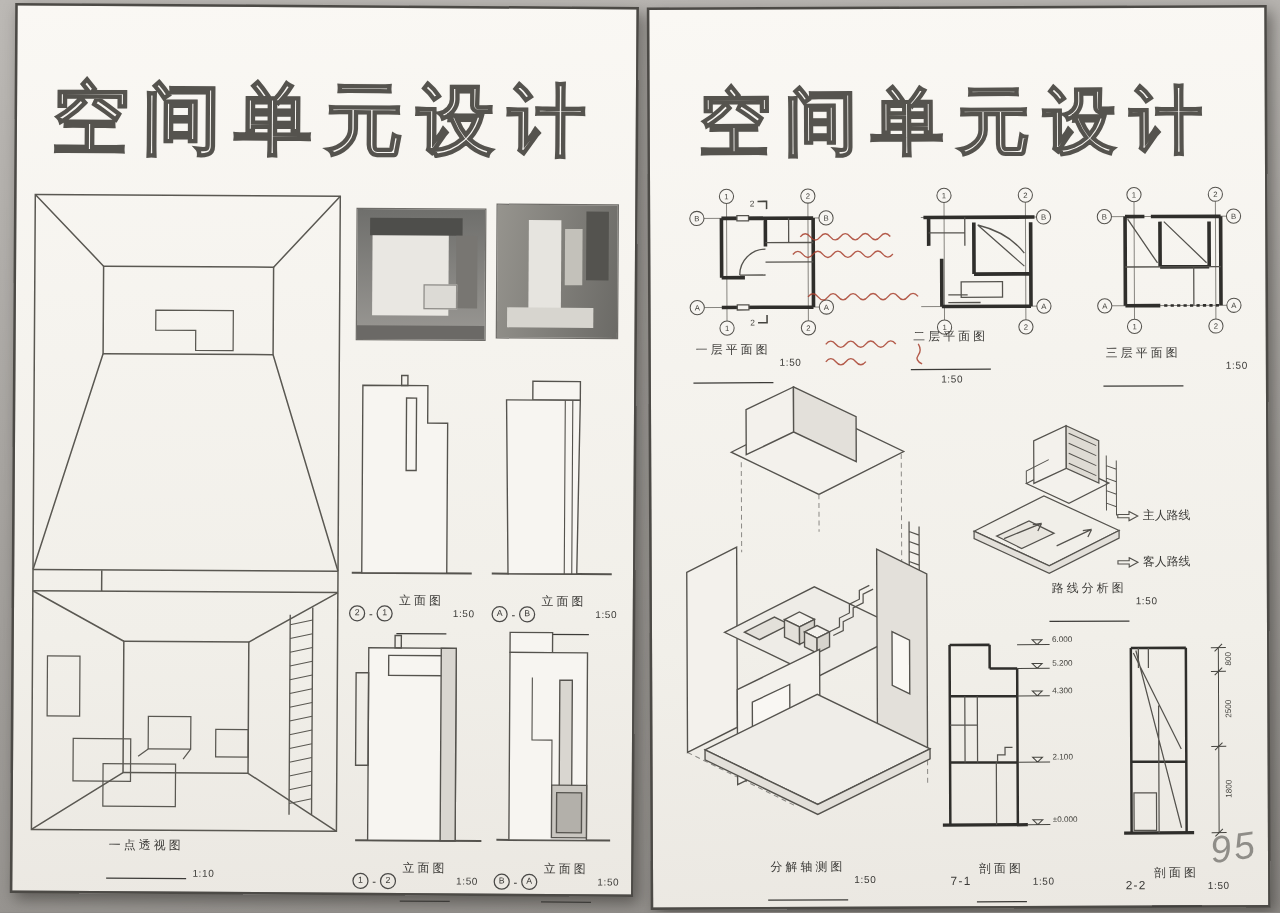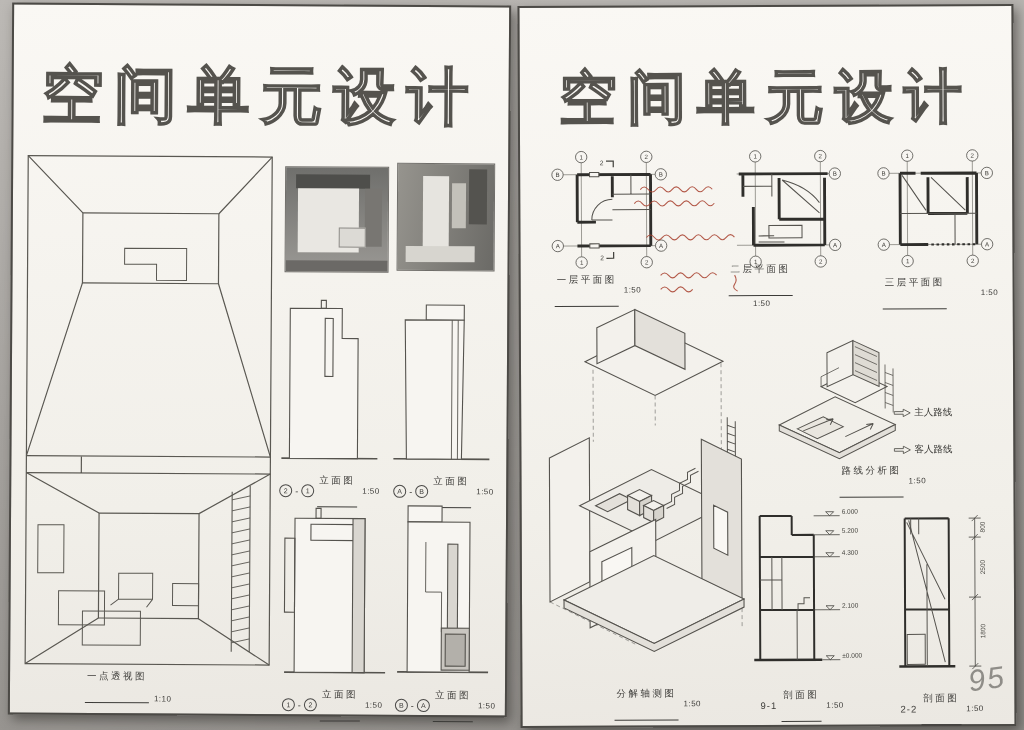--- a/index.html
+++ b/index.html
@@ -371,21 +371,21 @@
       <g stroke="#45443f" stroke-width=".8" fill="none">
         <path d="M62,11 H88 M74,7 L82,7 L78,11 Z M62,30 H88 M74,26 L82,26 L78,30 Z M62,52 H88 M74,48 L82,48 L78,52 Z M62,105 H88 M74,101 L82,101 L78,105 Z M70,155 H88 M74,151 L82,151 L78,155 Z"></path>
       </g>
       <text class="lvl" x="90" y="9">6.000</text>
       <text class="lvl" x="90" y="28">5.200</text>
       <text class="lvl" x="90" y="50">4.300</text>
       <text class="lvl" x="90" y="103">2.100</text>
       <text class="lvl" x="90" y="153">±0.000</text>
     </svg>
     <div class="lbl" style="left:238px;top:682px;">
-      <span class="num">9-1</span>
+      <span class="num">7-1</span>
       <span class="u">剖面图</span>
       <span class="sc">1:50</span>
     </div>
 
     <svg class="abs" style="left:375px;top:498px;" width="105" height="178" viewBox="0 0 105 178">
       <g stroke="#2f2e2b" stroke-width="2" fill="none">
         <path d="M8,14 H52 M8,14 V162 M52,14 V162 M8,105 H52"></path>
         <path d="M2,162 H58" stroke-width="2.6"></path>
       </g>
       <g stroke="#55534e" stroke-width="1" fill="none">

